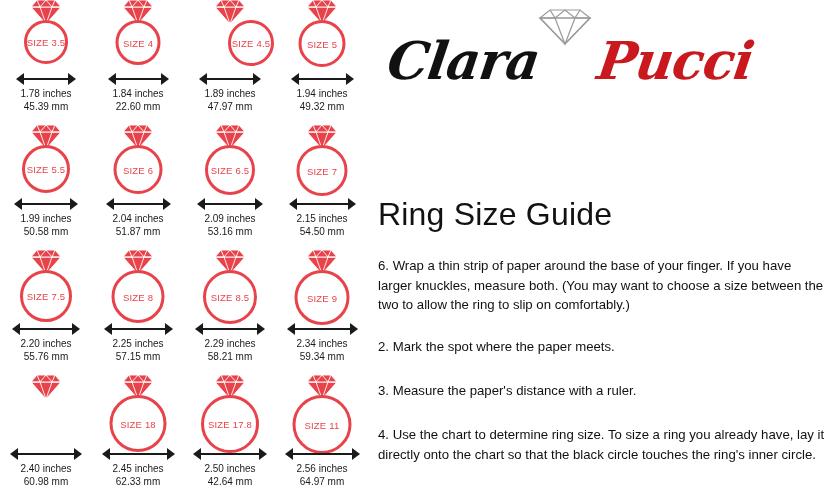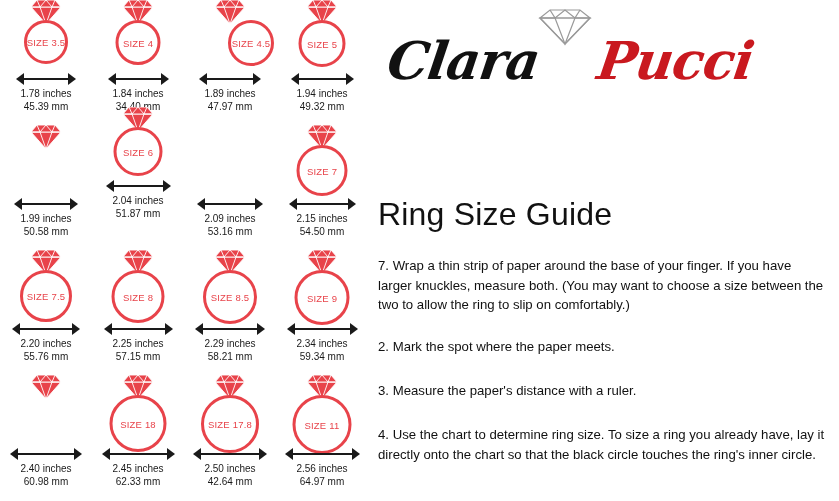--- a/index.html
+++ b/index.html
@@ -218,21 +218,21 @@
           <div class="sz-lbl">SIZE 4</div>
         </div>
       </div>
       <div class="arrow-row">
         <div class="arrow-line" style="left: 23.5px; width: 45px;"></div>
         <div class="arrow-head left" style="left: 15.5px;"></div>
         <div class="arrow-head right" style="left: 68.5px;"></div>
       </div>
       <div class="meas">
         <div>1.84 inches</div>
-        <div>34.40 mm</div>
+        <div>22.60 mm</div>
       </div>
     </div>
     <div class="ring-cell" style="left: 184px; top: 0px;">
       <div class="ring-art">
         <div class="gem">
           <svg viewBox="0 0 30 24" width="30" height="24">
             <g fill="#e8434a" stroke="#ffffff" stroke-width="0.9">
               <polygon points="0,7 15,24 30,7"></polygon>
               <polygon points="0,7 6,0 24,0 30,7"></polygon>
             </g>
@@ -297,32 +297,35 @@
               <polygon points="0,7 6,0 24,0 30,7"></polygon>
             </g>
             <g stroke="#ffffff" stroke-width="0.9" fill="none">
               <path d="M6 0 L9 7 L0 7"></path>
               <path d="M24 0 L21 7 L30 7"></path>
               <path d="M9 7 L15 0 L21 7"></path>
               <path d="M9 7 L15 24 L21 7"></path>
             </g>
           </svg>
         </div>
+        <div class="band" style="width: 48px; height: 48px;">
+          <div class="sz-lbl">SIZE 5.5</div>
+        </div>
       </div>
       <div class="arrow-row">
         <div class="arrow-line" style="left: 22px; width: 48px;"></div>
         <div class="arrow-head left" style="left: 14px;"></div>
         <div class="arrow-head right" style="left: 70px;"></div>
       </div>
       <div class="meas">
         <div>1.99 inches</div>
         <div>50.58 mm</div>
       </div>
     </div>
-    <div class="ring-cell" style="left: 92px; top: 107px;">
+    <div class="ring-cell" style="left: 92px; top: 125px;">
       <div class="ring-art">
         <div class="gem">
           <svg viewBox="0 0 30 24" width="30" height="24">
             <g fill="#e8434a" stroke="#ffffff" stroke-width="0.9">
               <polygon points="0,7 15,24 30,7"></polygon>
               <polygon points="0,7 6,0 24,0 30,7"></polygon>
             </g>
             <g stroke="#ffffff" stroke-width="0.9" fill="none">
               <path d="M6 0 L9 7 L0 7"></path>
               <path d="M24 0 L21 7 L30 7"></path>
@@ -339,20 +342,39 @@
         <div class="arrow-line" style="left: 21.5px; width: 49px;"></div>
         <div class="arrow-head left" style="left: 13.5px;"></div>
         <div class="arrow-head right" style="left: 70.5px;"></div>
       </div>
       <div class="meas">
         <div>2.04 inches</div>
         <div>51.87 mm</div>
       </div>
     </div>
     <div class="ring-cell" style="left: 184px; top: 125px;">
+      <div class="ring-art">
+        <div class="gem">
+          <svg viewBox="0 0 30 24" width="30" height="24">
+            <g fill="#e8434a" stroke="#ffffff" stroke-width="0.9">
+              <polygon points="0,7 15,24 30,7"></polygon>
+              <polygon points="0,7 6,0 24,0 30,7"></polygon>
+            </g>
+            <g stroke="#ffffff" stroke-width="0.9" fill="none">
+              <path d="M6 0 L9 7 L0 7"></path>
+              <path d="M24 0 L21 7 L30 7"></path>
+              <path d="M9 7 L15 0 L21 7"></path>
+              <path d="M9 7 L15 24 L21 7"></path>
+            </g>
+          </svg>
+        </div>
+        <div class="band" style="width: 50px; height: 50px;">
+          <div class="sz-lbl">SIZE 6.5</div>
+        </div>
+      </div>
       <div class="arrow-row">
         <div class="arrow-line" style="left: 21px; width: 50px;"></div>
         <div class="arrow-head left" style="left: 13px;"></div>
         <div class="arrow-head right" style="left: 71px;"></div>
       </div>
       <div class="meas">
         <div>2.09 inches</div>
         <div>53.16 mm</div>
       </div>
     </div>
@@ -641,17 +663,17 @@
           <path d="M60 12 L35 38"></path>
         </g>
       </svg>
     </div>
     <div class="logo-word" id="logo-clara">Clara</div>
     <div class="logo-word" id="logo-pucci">Pucci</div>
   </div>
 
   <div id="guide-title">Ring Size Guide</div>
 
-  <div class="step" id="step1">7.  Wrap a thin strip of paper around the base of your finger. If you have larger knuckles, measure both. (You may want to choose a size between the two to allow the ring to slip on comfortably.)</div>
+  <div class="step" id="step1">6.  Wrap a thin strip of paper around the base of your finger. If you have larger knuckles, measure both. (You may want to choose a size between the two to allow the ring to slip on comfortably.)</div>
   <div class="step" id="step2">2.  Mark the spot where the paper meets.</div>
   <div class="step" id="step3">3.  Measure the paper's distance with a ruler.</div>
   <div class="step" id="step4">4.  Use the chart to determine ring size. To size a ring you already have, lay it directly onto the chart so that the black circle touches the ring's inner circle.</div>
 </div>
 
 </body></html>

